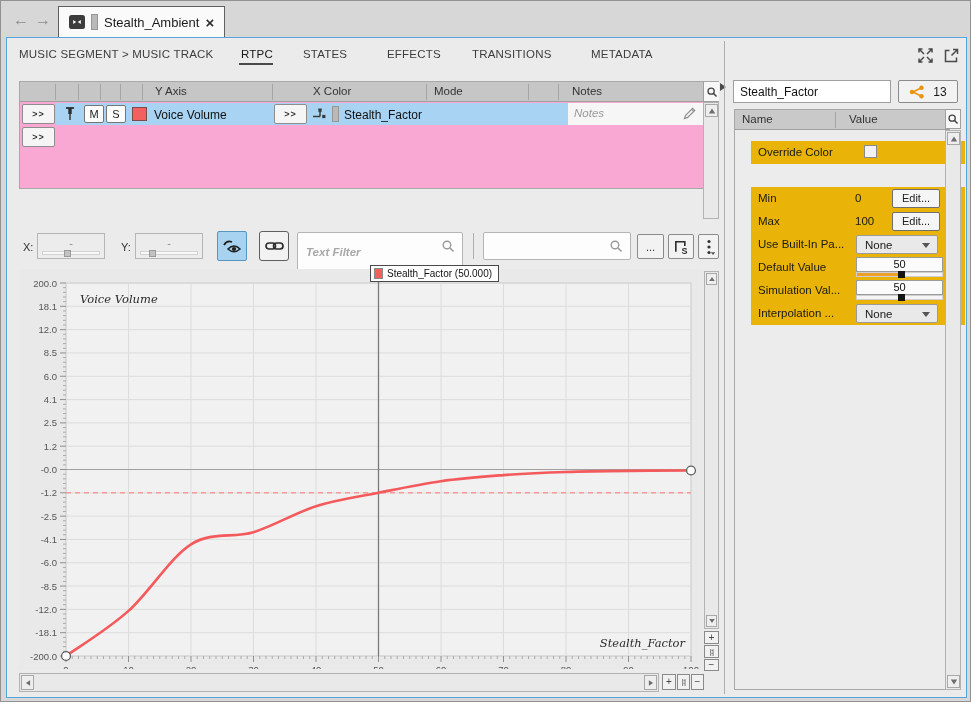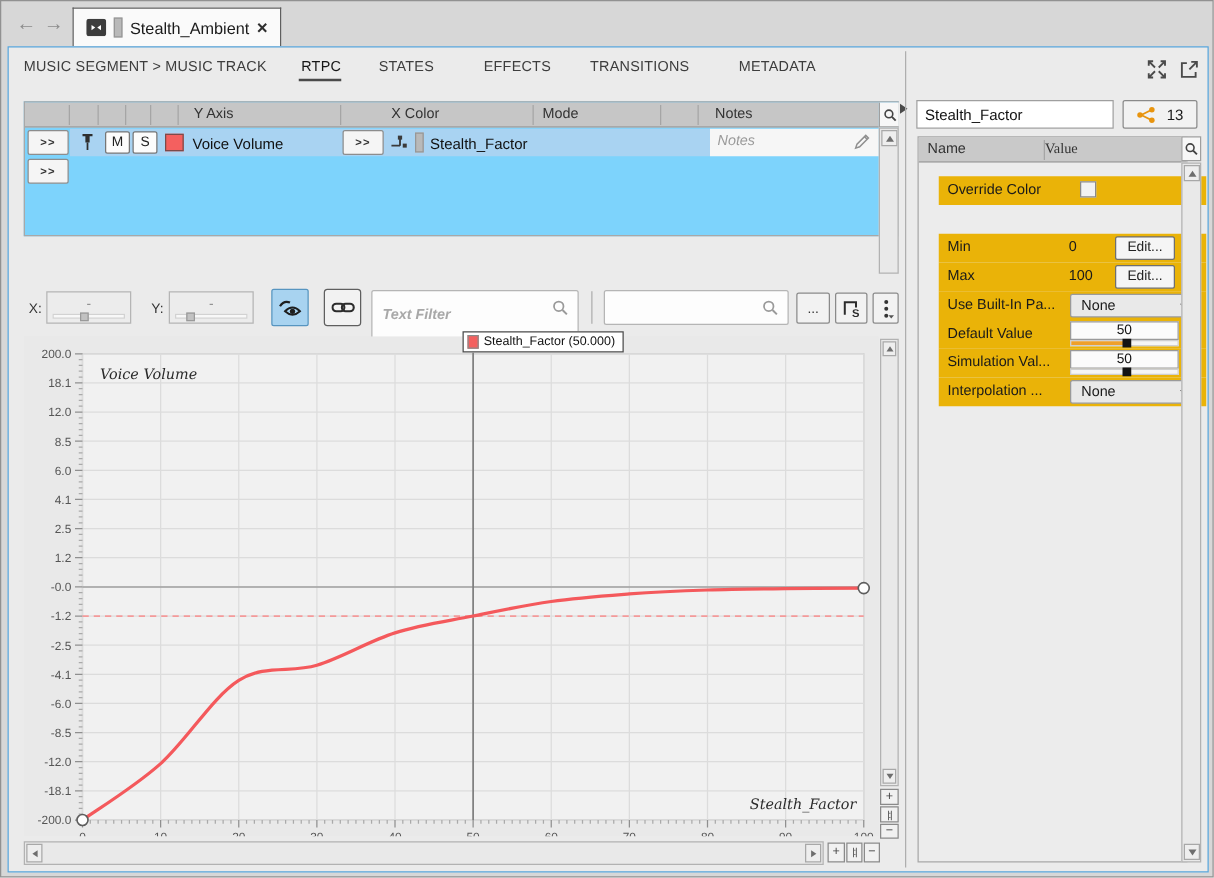--- a/index.html
+++ b/index.html
@@ -20,21 +20,21 @@
   .main-frame { left:5px; top:36px; width:961px; height:661px; border:1px solid #57a4da;
                 background:#ebebeb; }
 
   
   .sect-tab { font-size:11.5px; color:#3d3d3d; letter-spacing:.2px; white-space:nowrap; }
   .sect-tab.active { color:#161616; }
   .sect-underline { height:2px; background:#4a4a4a; }
 
   
   .list-panel { left:18px; top:80px; width:700px; height:108px; border:1px solid #a8a8a8;
-                background:#7dd3fc; }
+                background:#f9a8d4; }
   .list-header { position:absolute; left:0; top:0; width:683px; height:20px; background:#c6c6c6;
                  border-bottom:1px solid #9f9f9f; }
   .hdr-lbl { position:absolute; top:3px; font-size:11.5px; color:#333; }
   .hdr-sep { position:absolute; top:2px; width:1px; height:16px; background:#a5a5a5; }
   .row-sel { position:absolute; background:#a9d3f2; }
   .btn-chevron { position:absolute; width:33px; height:20px; background:#f5f5f5; border:1px solid #8d8d8d;
                  border-radius:2px; font-size:9px; letter-spacing:1px; color:#333; text-align:center;
                  line-height:18px; font-weight:bold; }
   .btn-ms { position:absolute; width:20px; height:18px; background:#fcfcfc; border:1px solid #767676;
             border-radius:2px; font-size:11px; color:#222; text-align:center; line-height:16px; }
@@ -83,21 +83,21 @@
   .prop-table { left:733px; top:108px; width:216px; height:581px; border:1px solid #a8a8a8;
                 background:#ececec; }
   .prop-hdr { position:absolute; left:0; top:0; width:100%; height:20px; background:#c9c9c9;
               border-bottom:1px solid #9f9f9f; }
   .prop-row { position:absolute; left:16px; width:100%; height:23px; background:#eab308;margin-top:10px; }
   .prop-lbl { position:absolute; left:7px; top:5px; font-size:11.5px; color:#1a1a1a; white-space:nowrap; }
   .prop-val { position:absolute; left:104px; top:5px; font-size:11.5px; color:#1a1a1a; }
   .edit-btn { position:absolute; left:141px; top:2px; width:48px; height:19px; background:#f5f5f5;
               border:1px solid #6f6f6f; border-radius:2px; font-size:11px; color:#222; text-align:center;
               line-height:17px; }
-  .dd { position:absolute; left:105px; top:2px; width:104px; height:19px; background:#e9e9e9;
+  .dd { position:absolute; left:105px; top:2px; width:82px; height:19px; background:#e9e9e9;
         border:1px solid #9a9a9a; border-radius:2px; }
   .dd .dd-val { position:absolute; left:8px; top:3px; font-size:11.5px; color:#1a1a1a; }
   .dd .tri-dd { position:absolute; right:7px; top:7px; }
   .num-box { position:absolute; left:105px; top:1px; width:87px; height:15px; background:#fbfbfb;
              border:1px solid #9a9a9a; font-size:11px; color:#111; text-align:center; line-height:13px; }
   .slider-track { position:absolute; left:105px; top:16px; width:87px; height:5px; background:#f5f5f5;
                   border:1px solid #cfcfcf; }
   .slider-fill { position:absolute; left:0; top:0; height:100%; background:#efa02a; }
   .slider-handle { position:absolute; top:-2px; width:7px; height:7px; background:#141414; }
   .chk { position:absolute; left:113px; top:4px; width:13px; height:13px; background:#f2f2f2;
@@ -579,21 +579,21 @@
         <circle cx="12.5" cy="2.8" r="2.2" fill="#e8940e"></circle>
         <circle cx="12.5" cy="11.2" r="2.2" fill="#e8940e"></circle>
     </svg>
     <span style="font-size:12px; color:#1a1a1a;">13</span>
   </div>
 
   <div class="abs prop-table">
     <div class="prop-hdr">
       <div class="hdr-lbl" style="left:7px;text-align:center;">Name</div>
       <div class="hdr-sep" style="left:100px;"></div>
-      <div class="hdr-lbl" style="left:101px;font-family:Liberation Serif, serif;">Value</div>
+      <div class="hdr-lbl" style="left:114px;">Value</div>
     </div>
 
     <div class="prop-row" style="top:21px;">
       <div class="prop-lbl">Override Color</div>
       <div class="chk"></div>
     </div>
     <div class="prop-row" style="top:67px;">
       <div class="prop-lbl">Min</div>
       <div class="prop-val">0</div>
       <div class="edit-btn">Edit...</div>

